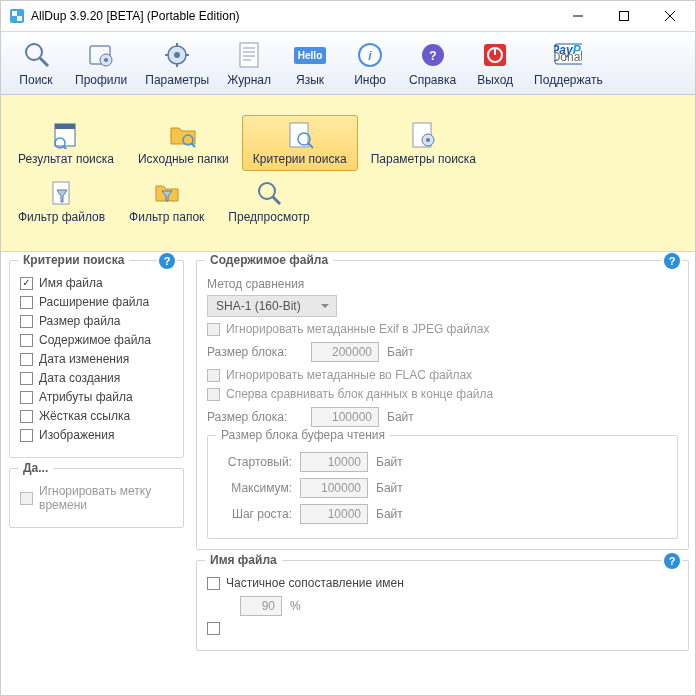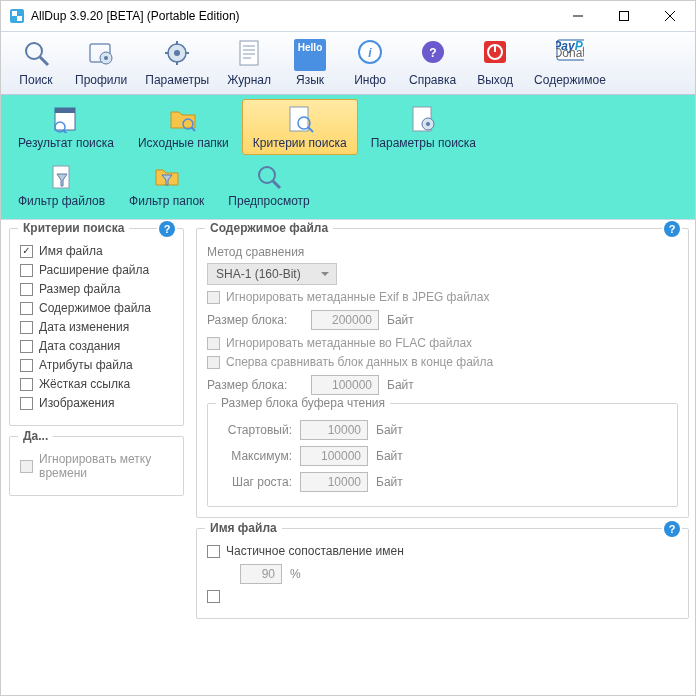--- a/index.html
+++ b/index.html
@@ -5,24 +5,24 @@
 * { box-sizing: border-box; margin: 0; padding: 0; font-family: 'Segoe UI', Tahoma, sans-serif; font-size: 12px; }
 body { background: #fff; overflow: hidden; }
 .window { width: 696px; height: 696px; background: #fff; border: 1px solid #ccc; display: flex; flex-direction: column; }
 .titlebar { height: 30px; display: flex; align-items: center; padding: 0 2px 0 8px; background: #fff; }
 .titlebar .app-icon { width: 16px; height: 16px; margin-right: 6px; }
 .titlebar .title { flex: 1; font-size: 12px; }
 .win-btn { width: 46px; height: 30px; display: flex; align-items: center; justify-content: center; cursor: pointer; }
 
 .toolbar { background: linear-gradient(to bottom, #fdfeff, #e9eef7); border-top: 1px solid #d0d7e5; border-bottom: 1px solid #c0c8d8; padding: 3px 6px; display: flex; gap: 2px; }
 .tool-btn { display: flex; flex-direction: column; align-items: center; justify-content: center; padding: 4px 8px; border-radius: 3px; cursor: pointer; min-width: 58px; }
-.tool-btn .ic { width: 28px; height: 32px; display: flex; justify-content: center; }
+.tool-btn .ic { width: 28px; height: 32px; display: flex; align-items: center; justify-content: center; }
 .tool-btn .lbl { color: #21305a; margin-top: 2px; font-size: 12px; }
 
-.ribbon { background: #5eead4; border-bottom: 1px solid #d0d7e5; padding: 4px 6px; }
+.ribbon { background: #fef9c3; border-bottom: 1px solid #d0d7e5; padding: 20px 6px; }
 .ribbon-row { display: flex; gap: 2px; margin-bottom: 2px; }
 .rib-btn { display: flex; flex-direction: column; align-items: center; justify-content: center; padding: 4px 10px; border-radius: 3px; cursor: pointer; border: 1px solid transparent; }
 .rib-btn.active { background: linear-gradient(to bottom, #ffe9a3, #ffd76b); border: 1px solid #d9a63e; }
 .rib-btn .ic { width: 32px; height: 30px; display: flex; align-items: center; justify-content: center; }
 .rib-btn .lbl { color: #21305a; font-size: 12px; margin-top: 2px; }
 
 .content { flex: 1; display: flex; overflow: hidden; }
 .scroll-area { flex: 1; overflow-y: scroll; padding: 8px 6px 8px 8px; }
 .cols { display: flex; gap: 12px; align-items: flex-start; }
 .left-col { width: 175px; flex-shrink: 0; }
@@ -171,21 +171,21 @@
       <span class="lbl">Выход</span>
     </div>
     <div class="tool-btn">
       <span class="ic">
           <svg width="34" height="24">
             <rect x="1" y="1" width="32" height="20" rx="2" fill="#fff" stroke="#205ba6"></rect>
             <text x="17" y="11" text-anchor="middle" font-size="7" font-weight="bold" font-style="italic"><tspan fill="#205ba6">Pay</tspan><tspan fill="#1a9ad6">Pal</tspan></text>
             <text x="17" y="18" text-anchor="middle" font-size="5" fill="#666">Donate</text>
           </svg>
         </span>
-      <span class="lbl">Содержимое</span>
+      <span class="lbl">Поддержать</span>
     </div>
   </div>
 
   <div class="ribbon">
     <div class="ribbon-row">
       <div class="rib-btn">
         <span class="ic">
             <svg width="30" height="28">
               <rect x="4" y="3" width="20" height="22" fill="#fff" stroke="#4a6a9a"></rect>
               <rect x="4" y="3" width="20" height="5" fill="#4a6a9a"></rect>

